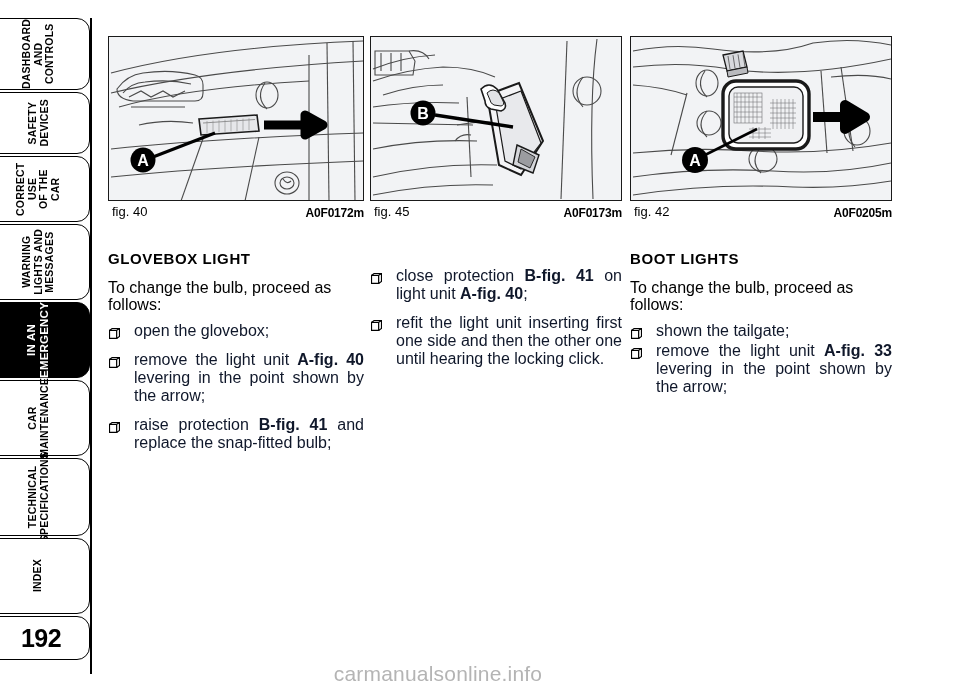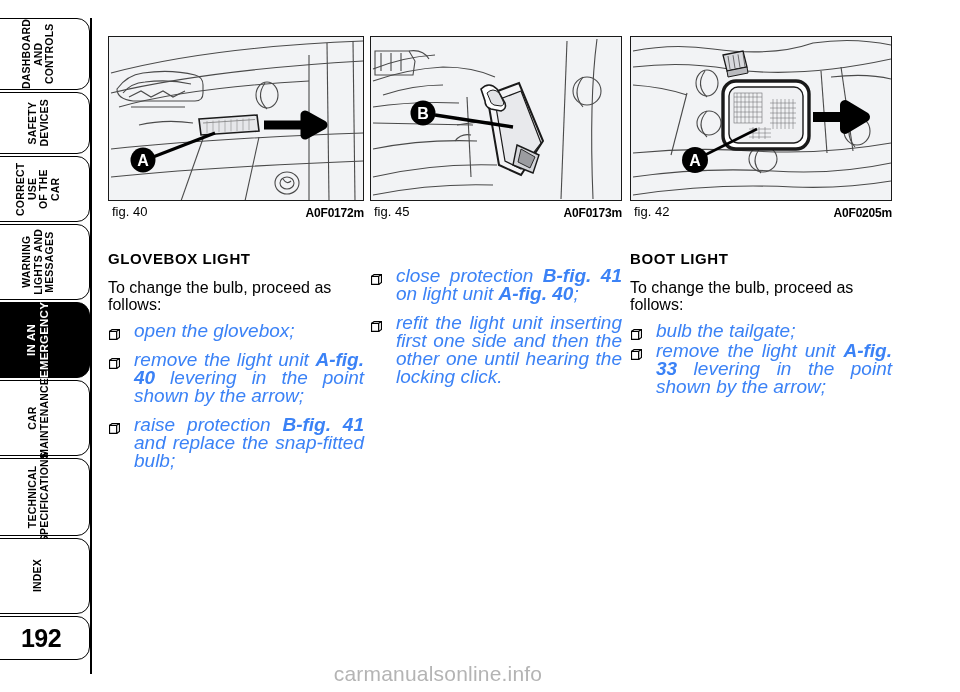--- a/index.html
+++ b/index.html
@@ -98,26 +98,25 @@
     margin:30px 0 12px 0;
     color:#000;
   }
   p.lead{
     font-size:16px;margin:0 0 9px 0;color:#000;line-height:17px;
   }
   ul.items{list-style:none;margin:0;padding:0;}
   ul.items li{
     position:relative;
     padding-left:26px;
-    font-size:19px;
+    font-size:16px;
     line-height:18px;
     margin-bottom:11px;
-    color:#3b82f6;
+    color:#0f172a;
     text-align:justify;
-    font-style:italic;
   }
   ul.items li.tight{margin-bottom:4px;}
   ul.items li .bullet{
     position:absolute;left:1px;top:3px;width:11px;height:11px;
   }
   ul.items li b{font-weight:bold;}
 
   
   #col2 ul.items{margin-top:47px;}
   #col3 ul.items li{margin-bottom:2px;}
@@ -378,28 +377,28 @@
         <path d="M74 118 L126 92" stroke="#000" stroke-width="2.6" fill="none"></path>
         <circle cx="64" cy="123" r="13" fill="#000"></circle>
         <text x="64" y="129" font-family="Liberation Sans, sans-serif" font-size="16" font-weight="bold" fill="#fff" text-anchor="middle">A</text>
       </svg>
     </div>
     <div class="figcap">
       <span class="fl">fig. 42</span>
       <span class="fr">A0F0205m</span>
     </div>
 
-    <h2 class="sect">BOOT LIGHT</h2>
+    <h2 class="sect">BOOT LIGHTS</h2>
     <p class="lead">To change the bulb, proceed as follows:</p>
     <ul class="items" id="list-three">
         <li class="tight"><span class="bullet"><svg viewBox="0 0 12 12" width="11" height="11">
               <path d="M0.5 2.6 L8.4 2.6 L8.4 11.4 L0.5 11.4 Z" fill="#fff" stroke="#000" stroke-width="1.4"></path>
               <path d="M0.5 2.6 L3.3 0.6 L11.4 0.6 L8.4 2.6 Z" fill="#fff" stroke="#000" stroke-width="1.2"></path>
               <path d="M8.4 2.6 L11.4 0.6 L11.4 9.2 L8.4 11.4 Z" fill="#fff" stroke="#000" stroke-width="1.2"></path>
-            </svg></span><span>bulb the tailgate;</span></li>
+            </svg></span><span>shown the tailgate;</span></li>
         <li class="tight"><span class="bullet"><svg viewBox="0 0 12 12" width="11" height="11">
               <path d="M0.5 2.6 L8.4 2.6 L8.4 11.4 L0.5 11.4 Z" fill="#fff" stroke="#000" stroke-width="1.4"></path>
               <path d="M0.5 2.6 L3.3 0.6 L11.4 0.6 L8.4 2.6 Z" fill="#fff" stroke="#000" stroke-width="1.2"></path>
               <path d="M8.4 2.6 L11.4 0.6 L11.4 9.2 L8.4 11.4 Z" fill="#fff" stroke="#000" stroke-width="1.2"></path>
             </svg></span><span>remove the light unit </span><b>A-fig. 33</b><span> levering in the point shown by the arrow;</span></li>
       </ul>
   </div>
 
 </div>
 

